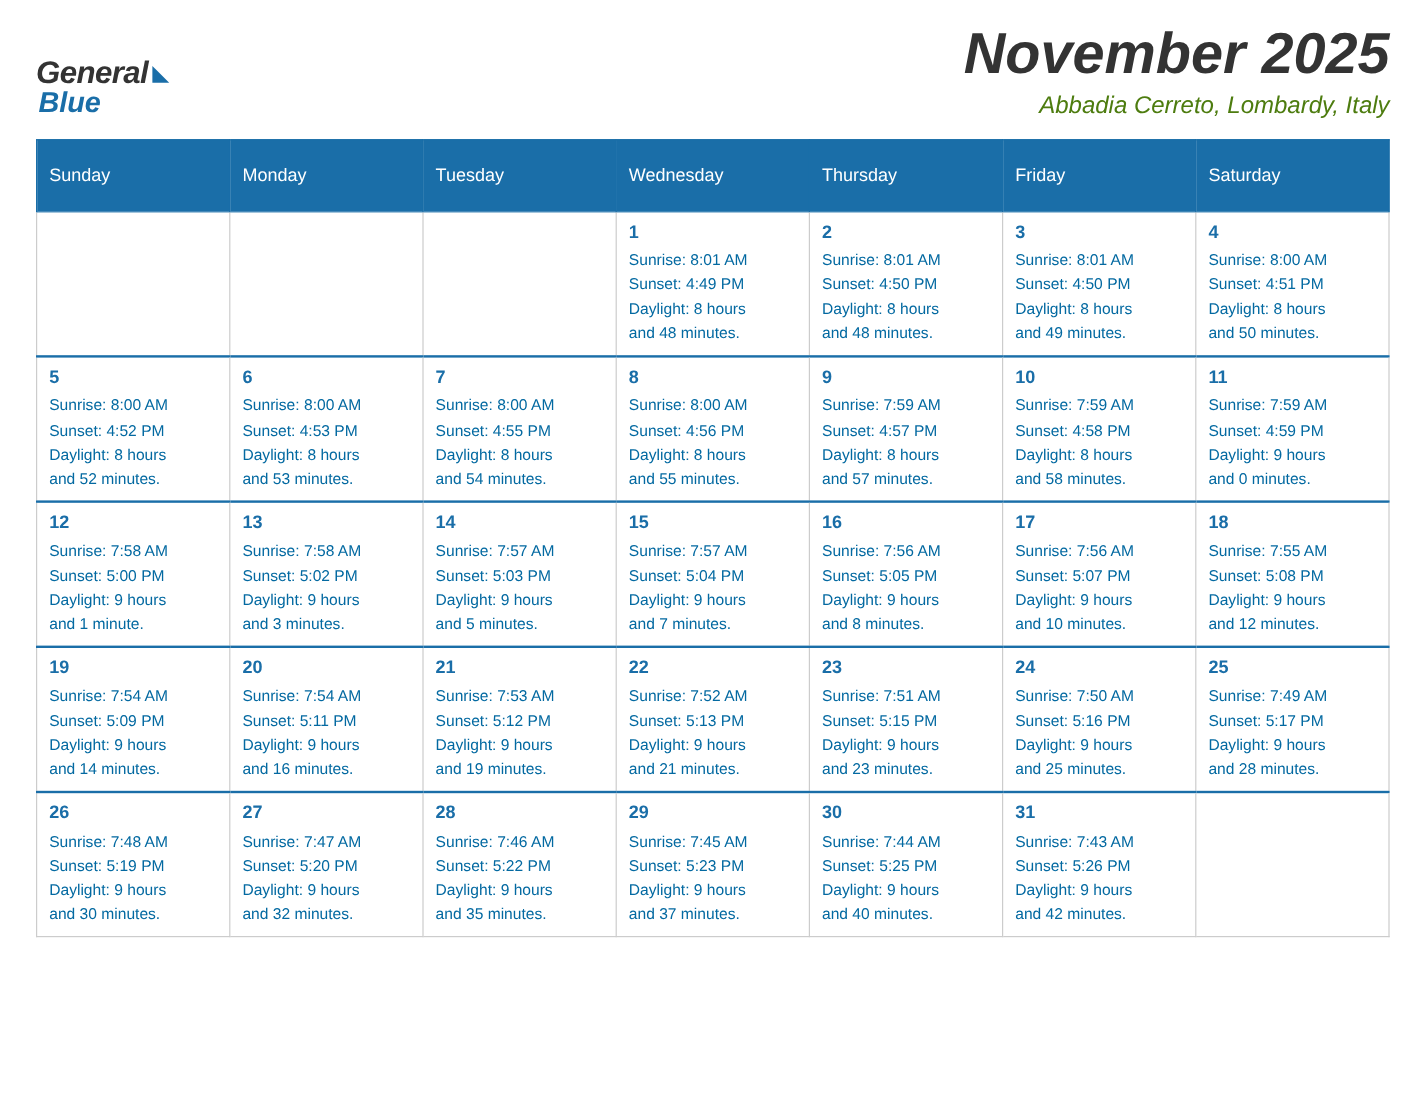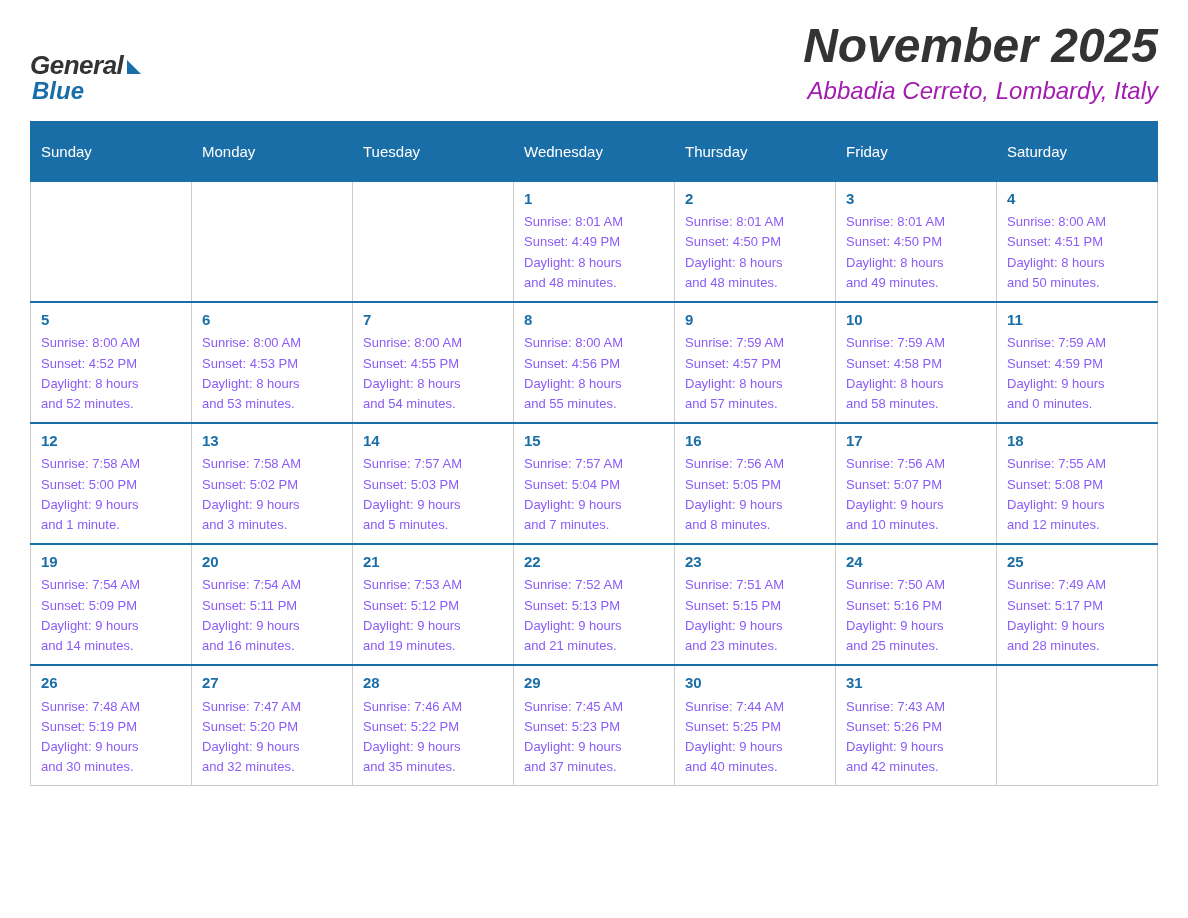--- a/index.html
+++ b/index.html
@@ -53,22 +53,22 @@
     .title-block {
       text-align: right;
     }
     .month-title {
       font-size: 48px;
       font-weight: bold;
       color: #333;
       line-height: 1.1;
     }
     .location-title {
-      font-size: 24px;
-      color: #a21caf;
+      font-size: 20px;
+      color: #4d7c0f;
       margin-top: 4px;
     }
     .calendar {
       width: 100%;
       border-collapse: collapse;
       border: 1px solid #bbb;
     }
     .calendar th {
       background-color: #1a6ea8;
       color: #fff;
@@ -88,21 +88,21 @@
       line-height: 1.5;
     }
     .day-num {
       font-size: 15px;
       font-weight: bold;
       color: #1a6ea8;
       display: block;
       margin-bottom: 2px;
     }
     .day-info {
-      color: #8b5cf6;
+      color: #0369a1;
       font-size: 13px;
       line-height: 1.55;
     }
     .empty-cell {
       background: #fff;
     }
     tr:not(:first-child) td {
       border-top: 2px solid #1a6ea8;
     }
   </style>

